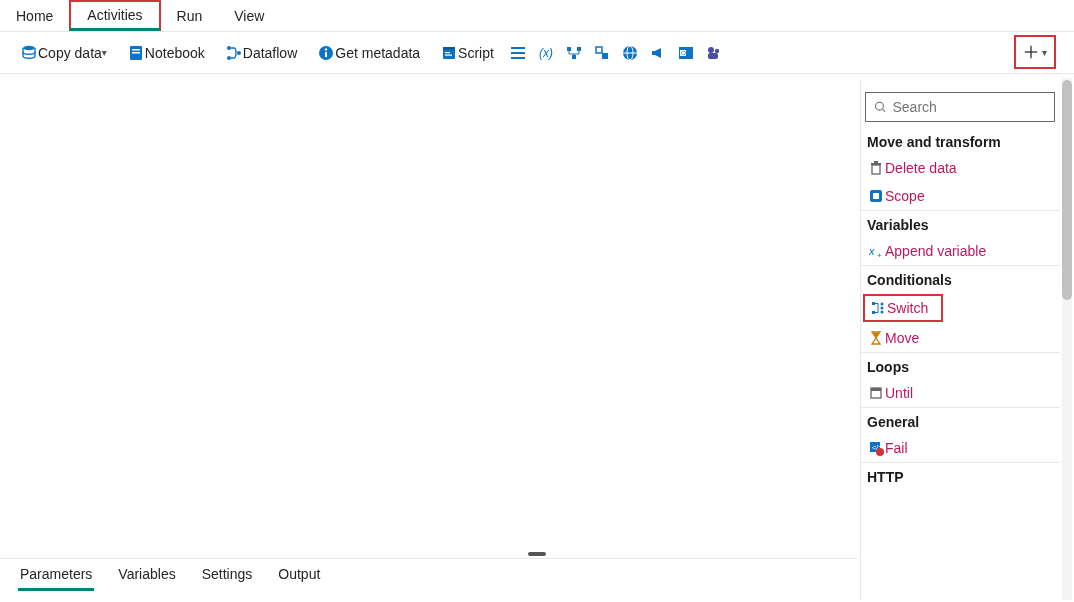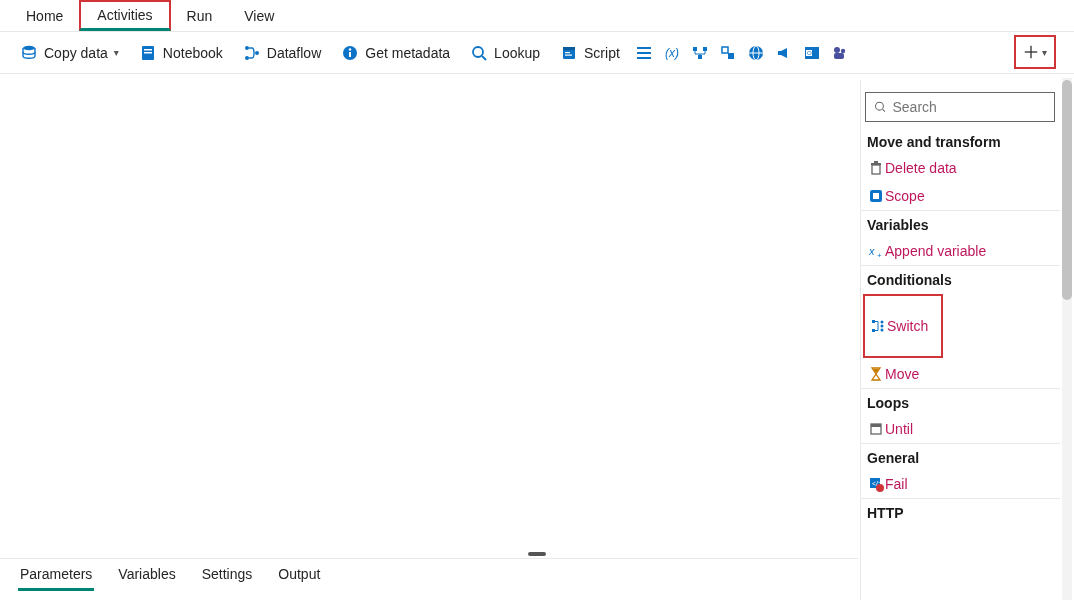--- a/index.html
+++ b/index.html
@@ -1,23 +1,23 @@
 <!DOCTYPE html>
 <html><head>
 <meta charset="utf-8">
 <style>
 * { margin:0; padding:0; box-sizing:border-box; font-family:"Segoe UI",Arial,sans-serif; }
 body { width:1074px; height:602px; background:#fff; overflow:hidden; position:relative; }
 
-.top-tabs { display:flex; align-items:center; height:32px; border-bottom:1px solid #e8e8e8; font-size:14px; padding-left:10px; }
+.top-tabs { display:flex; align-items:center; height:32px; border-bottom:1px solid #e8e8e8; font-size:14px; }
 .top-tab { padding:5px 16px 5px 16px; cursor:pointer; color:#252525; }
 .top-tab.active-box { border:2px solid #d13438; border-bottom:3px solid #008575; }
 
 .toolbar { display:flex; align-items:center; height:42px; border-bottom:1px solid #e8e8e8; background:#fff; padding-left:10px; position:relative; }
-.tb-item { display:flex; align-items:center; gap:6px; padding:0 10px; height:100%; font-size:14px; color:#252525; cursor:pointer; }
+.tb-item { display:flex; align-items:center; padding:0 10px; height:100%; font-size:14px; color:#252525; cursor:pointer; }
 .tb-icon { width:18px; height:18px; display:flex; align-items:center; justify-content:center; }
 .tb-icon svg { width:18px; height:18px; }
 .tb-icon-only { width:28px; display:flex; align-items:center; justify-content:center; height:100%; cursor:pointer; }
 .tb-plus { position:absolute; right:18px; top:3px; width:42px; height:34px; display:flex; align-items:center; justify-content:center; border:2px solid #d13438; cursor:pointer; gap:3px;}
 
 .canvas { position:absolute; left:0; top:74px; width:858px; bottom:40px; background:#fff; }
 .divider-h { position:absolute; left:0; right:216px; top:558px; height:1px; background:#e8e8e8;}
 .handle { position:absolute; left:528px; top:552px; width:18px; height:4px; background:#555; border-radius:2px; }
 
 .bottom-tabs { position:absolute; left:0; top:560px; display:flex; gap:22px; padding-left:18px; font-size:14px; }
@@ -28,21 +28,21 @@
 .scrollbar { position:absolute; right:2px; top:78px; width:10px; bottom:2px; background:#f3f3f3;}
 .scroll-thumb { position:absolute; right:2px; top:80px; width:10px; height:220px; background:#c2c2c2; border-radius:5px;}
 
 .search-box { margin:8px 0 10px 4px; width:190px; height:30px; border:1px solid #666; display:flex; align-items:center; padding:0 8px; gap:6px; }
 .search-box input { border:none; outline:none; font-size:14px; width:100%; color:#666; }
 
 .sect-head { font-weight:700; font-size:14px; padding:6px 4px 4px 6px; color:#1a1a1a; border-top:1px solid #e8e8e8;}
 .sect-head.first { border-top:none; padding-top:2px;}
 .act-item { display:flex; align-items:center; padding:5px 6px; font-size:14px; cursor:pointer; color:#be185d;}
 .act-icon { width:18px; height:18px; display:flex; align-items:center; justify-content:center;}
-.act-item.boxed { border:2px solid #d13438; margin:2px 0; padding:21px 4px; width:80px; margin-left:2px;}
+.act-item.boxed { border:2px solid #d13438; margin:2px 0; padding:3px 4px; width:80px; margin-left:2px;}
 
 .chev { font-size:10px; color:#555; }
 </style>
 </head>
 <body>
 
 <div class="top-tabs">
   <div class="top-tab">Home</div>
   <div class="top-tab active-box">Activities</div>
   <div class="top-tab">Run</div>
@@ -84,29 +84,20 @@
   </div>
   <div class="tb-item">
     <span class="tb-icon">
         <svg viewBox="0 0 18 18">
           <circle cx="9" cy="9" r="7" fill="#0d73c7"></circle>
           <rect x="8" y="8" width="2" height="5" fill="#fff"></rect>
           <circle cx="9" cy="5.5" r="1.2" fill="#fff"></circle>
         </svg>
       </span>
     <span>Get metadata</span>
-  </div>
-  <div class="tb-item">
-    <span class="tb-icon">
-        <svg viewBox="0 0 18 18">
-          <circle cx="8" cy="8" r="5" fill="none" stroke="#0d73c7" stroke-width="1.8"></circle>
-          <line x1="12" y1="12" x2="16" y2="16" stroke="#0d73c7" stroke-width="1.8"></line>
-        </svg>
-      </span>
-    <span>Lookup</span>
   </div>
   <div class="tb-item">
     <span class="tb-icon">
         <svg viewBox="0 0 18 18">
           <rect x="3" y="3" width="12" height="12" rx="1" fill="#0d73c7"></rect>
           <rect x="3" y="3" width="12" height="3" fill="#0a5a9e"></rect>
           <rect x="5" y="8" width="5" height="1.2" fill="#fff"></rect>
           <rect x="5" y="10.5" width="7" height="1.2" fill="#fff"></rect>
         </svg>
       </span>

